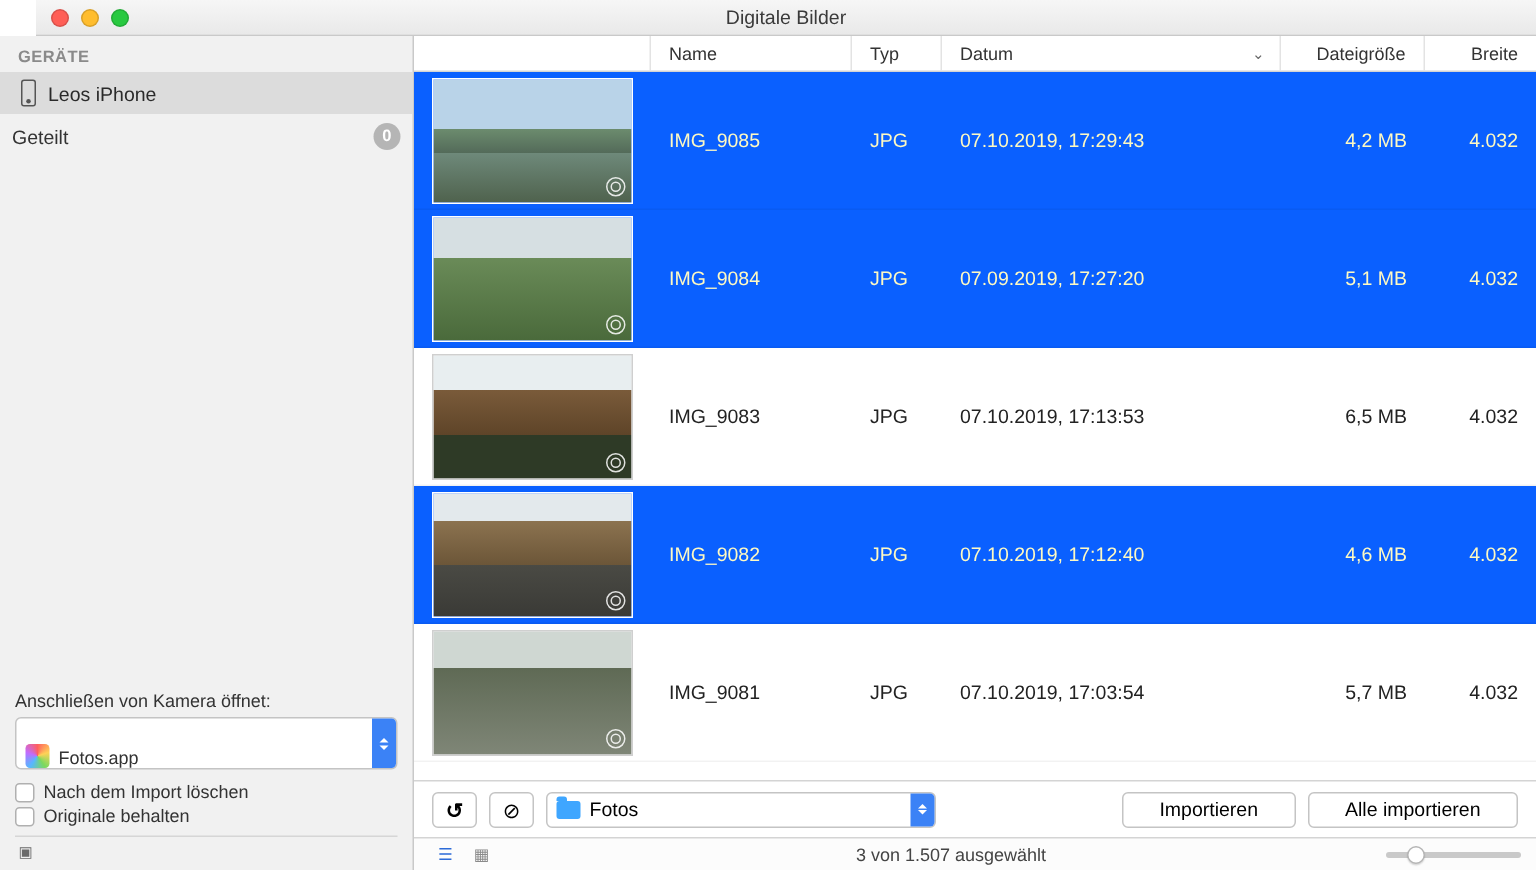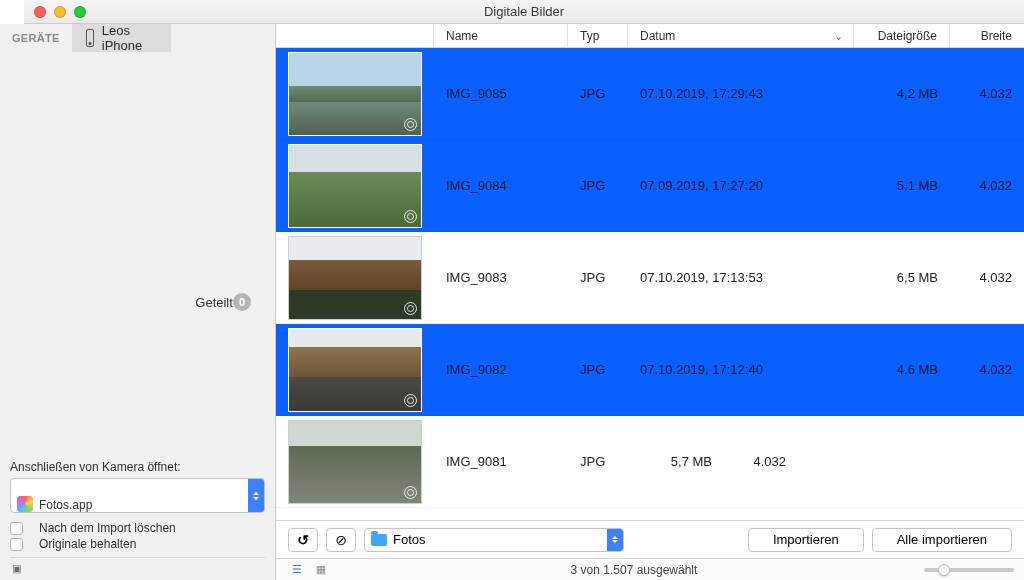--- a/index.html
+++ b/index.html
@@ -12,65 +12,65 @@
 }
 .traffic { display:flex; gap:8px; padding-left:10px; }
 .dot { width:12px; height:12px; border-radius:50%; border:0.5px solid rgba(0,0,0,.15); }
 .dot.close{background:#ff5f57}.dot.min{background:#ffbd2e}.dot.max{background:#28c940}
 .titlebar .title{position:absolute;left:0;right:0;text-align:center;font-size:13px;color:#3a3a3a;}
 
 
 .app { display:flex; height:calc(580px - 24px); }
 .sidebar {
   width:276px; background:#f1f1f1; border-right:1px solid #c9c9c9;
-  display:flex; flex-direction:row; position:relative;
+  display:flex; flex-direction:column; position:relative;
 }
 .content { flex:1; display:flex; flex-direction:column; min-width:0; }
 
 
 .side-header { font-size:11px; font-weight:600; color:#8a8a8a; letter-spacing:.3px; padding:8px 12px 4px; }
 .device-row {
   height:28px; display:flex; align-items:center; gap:8px; padding:0 14px;
   background:#dcdcdc; font-size:13px; color:#2a2a2a; cursor:pointer;
 }
 .device-row .phone{width:10px;height:18px;border:1.3px solid #555;border-radius:2px;position:relative}
 .device-row .phone::after{content:"";position:absolute;bottom:1px;left:50%;transform:translateX(-50%);width:3px;height:3px;border-radius:50%;background:#555}
-.shared-row{display:flex;align-items:center;padding:6px 24px;font-size:13px;color:#333;cursor:pointer}
+.shared-row{display:flex;align-items:center;justify-content:space-between;padding:6px 8px;font-size:13px;color:#333;cursor:pointer}
 .badge{background:#b5b5b5;color:#fff;font-size:11px;font-weight:bold;border-radius:9px;min-width:18px;height:18px;display:flex;align-items:center;justify-content:center;padding:0 6px}
 
 .side-bottom{position:absolute;left:0;right:0;bottom:0;padding:0 10px 6px;font-size:12px;color:#333}
 .side-bottom .lbl{margin-bottom:4px}
 .app-picker{display:flex;align-items:flex-end;border:1px solid #c4c4c4;border-radius:4px;height:35px;background:#fff;margin-bottom:8px}
 .app-picker .icon{width:16px;height:16px;margin:0 6px;border-radius:3px;background:conic-gradient(#ff5f5f,#ffd257,#7bd95e,#57b7ff,#c16bff,#ff5f5f)}
 .app-picker .txt{flex:1;font-size:12px}
 .app-picker .stepper{width:16px;height:100%;background:#3b82f6;border-top-right-radius:3px;border-bottom-right-radius:3px;display:flex;flex-direction:column;align-items:center;justify-content:center;gap:1px}
 .app-picker .stepper::before,.app-picker .stepper::after{content:"";border:3px solid transparent}
 .app-picker .stepper::before{border-bottom-color:#fff;margin-bottom:1px}
 .app-picker .stepper::after{border-top-color:#fff}
-.chk{display:flex;align-items:flex-end;gap:16px;margin:2px 0;font-size:12px;color:#333}
+.chk{display:flex;align-items:flex-end;gap:6px;margin:2px 0;font-size:12px;color:#333}
 .chk .box{width:13px;height:13px;border:1px solid #b0b0b0;border-radius:3px;background:#fff}
 .side-footer{border-top:1px solid #d6d6d6;margin-top:6px;padding-top:4px;display:flex;align-items:center}
 .side-footer .tri{width:14px;height:12px;display:flex;align-items:center;justify-content:center;color:#6b6b6b;font-size:10px}
 
 
 .thead{height:24px;display:flex;align-items:stretch;border-bottom:1px solid #d4d4d4;background:#fff;font-size:12px;color:#333}
 .th{display:flex;align-items:center;padding:0 12px;border-right:1px solid #e3e3e3;white-space:nowrap;cursor:pointer}
 .th:last-child{border-right:none}
 .th-thumb{width:158px}
 .th-name{width:134px}
 .th-type{width:60px}
 .th-date{flex:1;position:relative}
 .th-date .chev{position:absolute;right:10px;top:50%;transform:translateY(-50%);font-size:10px;color:#666}
 .th-size{width:96px;justify-content:flex-end}
 .th-width{width:74px;justify-content:flex-end}
 
 
 .rows{flex:1;overflow:auto}
 .row{height:92px;display:flex;align-items:center;font-size:13px;color:#222;border-bottom:1px solid rgba(0,0,0,.05);cursor:pointer}
-.row.sel{background:#0a60ff;color:#0f172a}
+.row.sel{background:#0a60ff;color:#fef9c3}
 .cell{padding:0 12px;white-space:nowrap;overflow:hidden}
 .c-thumb{width:158px;display:flex;justify-content:center}
 .c-name{width:134px}
 .c-type{width:60px}
 .c-date{flex:1}
 .c-size{width:96px;text-align:right}
 .c-width{width:74px;text-align:right}
 
 .thumb{width:138px;height:84px;border:1px solid #cfcfcf;position:relative;overflow:hidden}
 .row.sel .thumb{border-color:#fff}
@@ -218,20 +218,21 @@
           <div class="cell c-width">4.032</div>
         </div>
         <div class="row">
           <div class="cell c-thumb">
             <div class="thumb tn-9081">
               <span class="badge-live"></span>
             </div>
           </div>
           <div class="cell c-name">IMG_9081</div>
           <div class="cell c-type">JPG</div>
+          <div class="cell c-date">07.10.2019, 17:03:54</div>
           <div class="cell c-size">5,7 MB</div>
           <div class="cell c-width">4.032</div>
         </div>
       </div>
 
     <div class="actionbar">
       <div class="iconbtn">
           <b>↺</b>
         </div>
       <div class="iconbtn">⊘</div>

